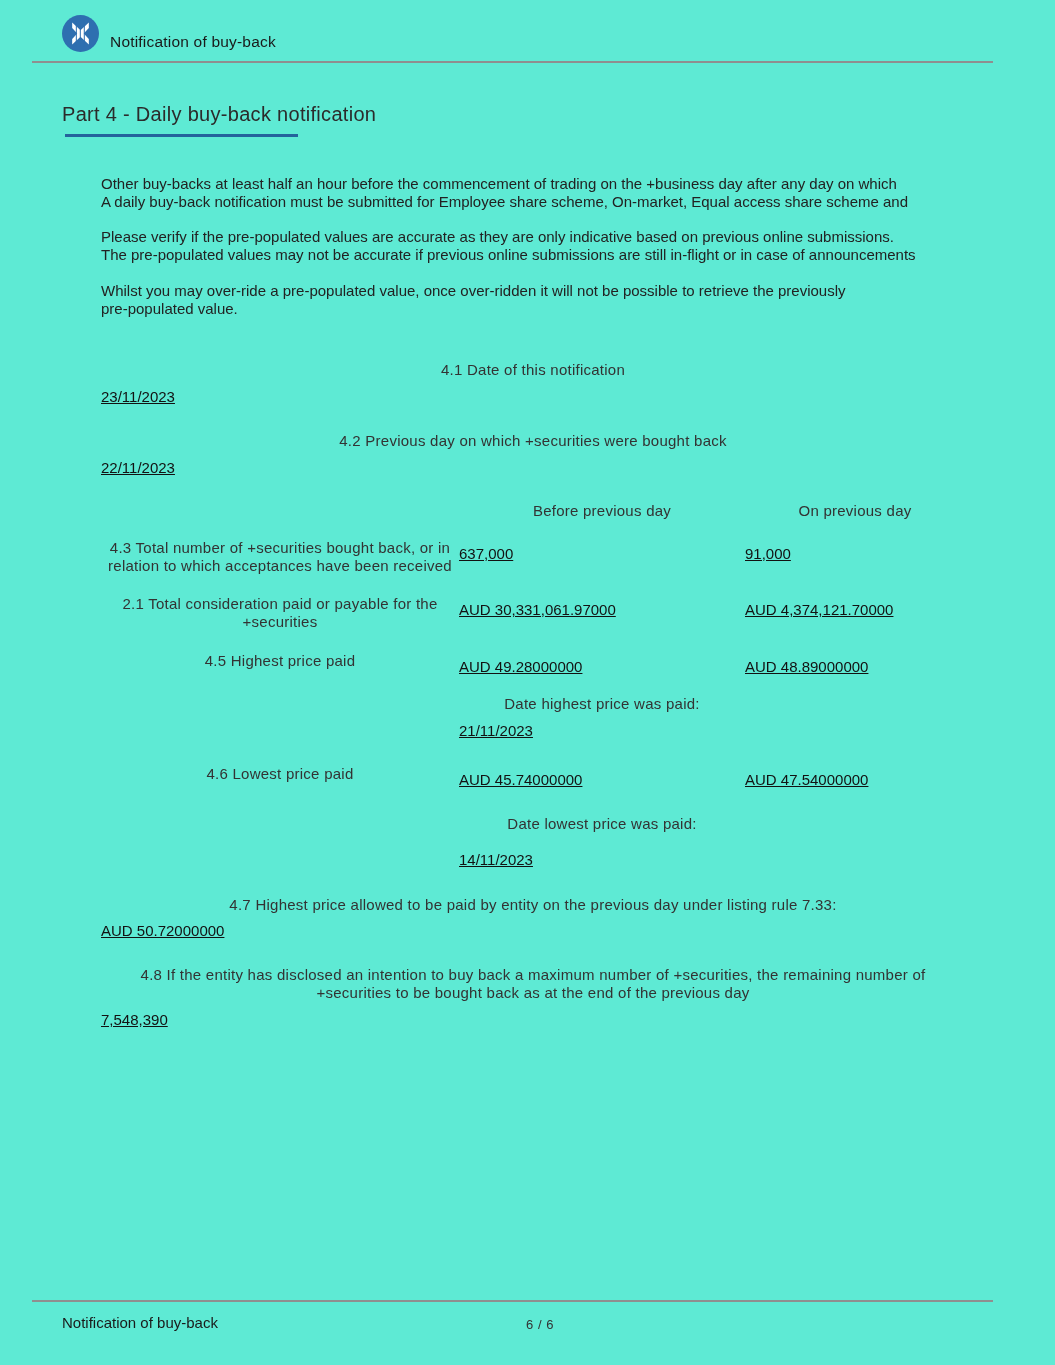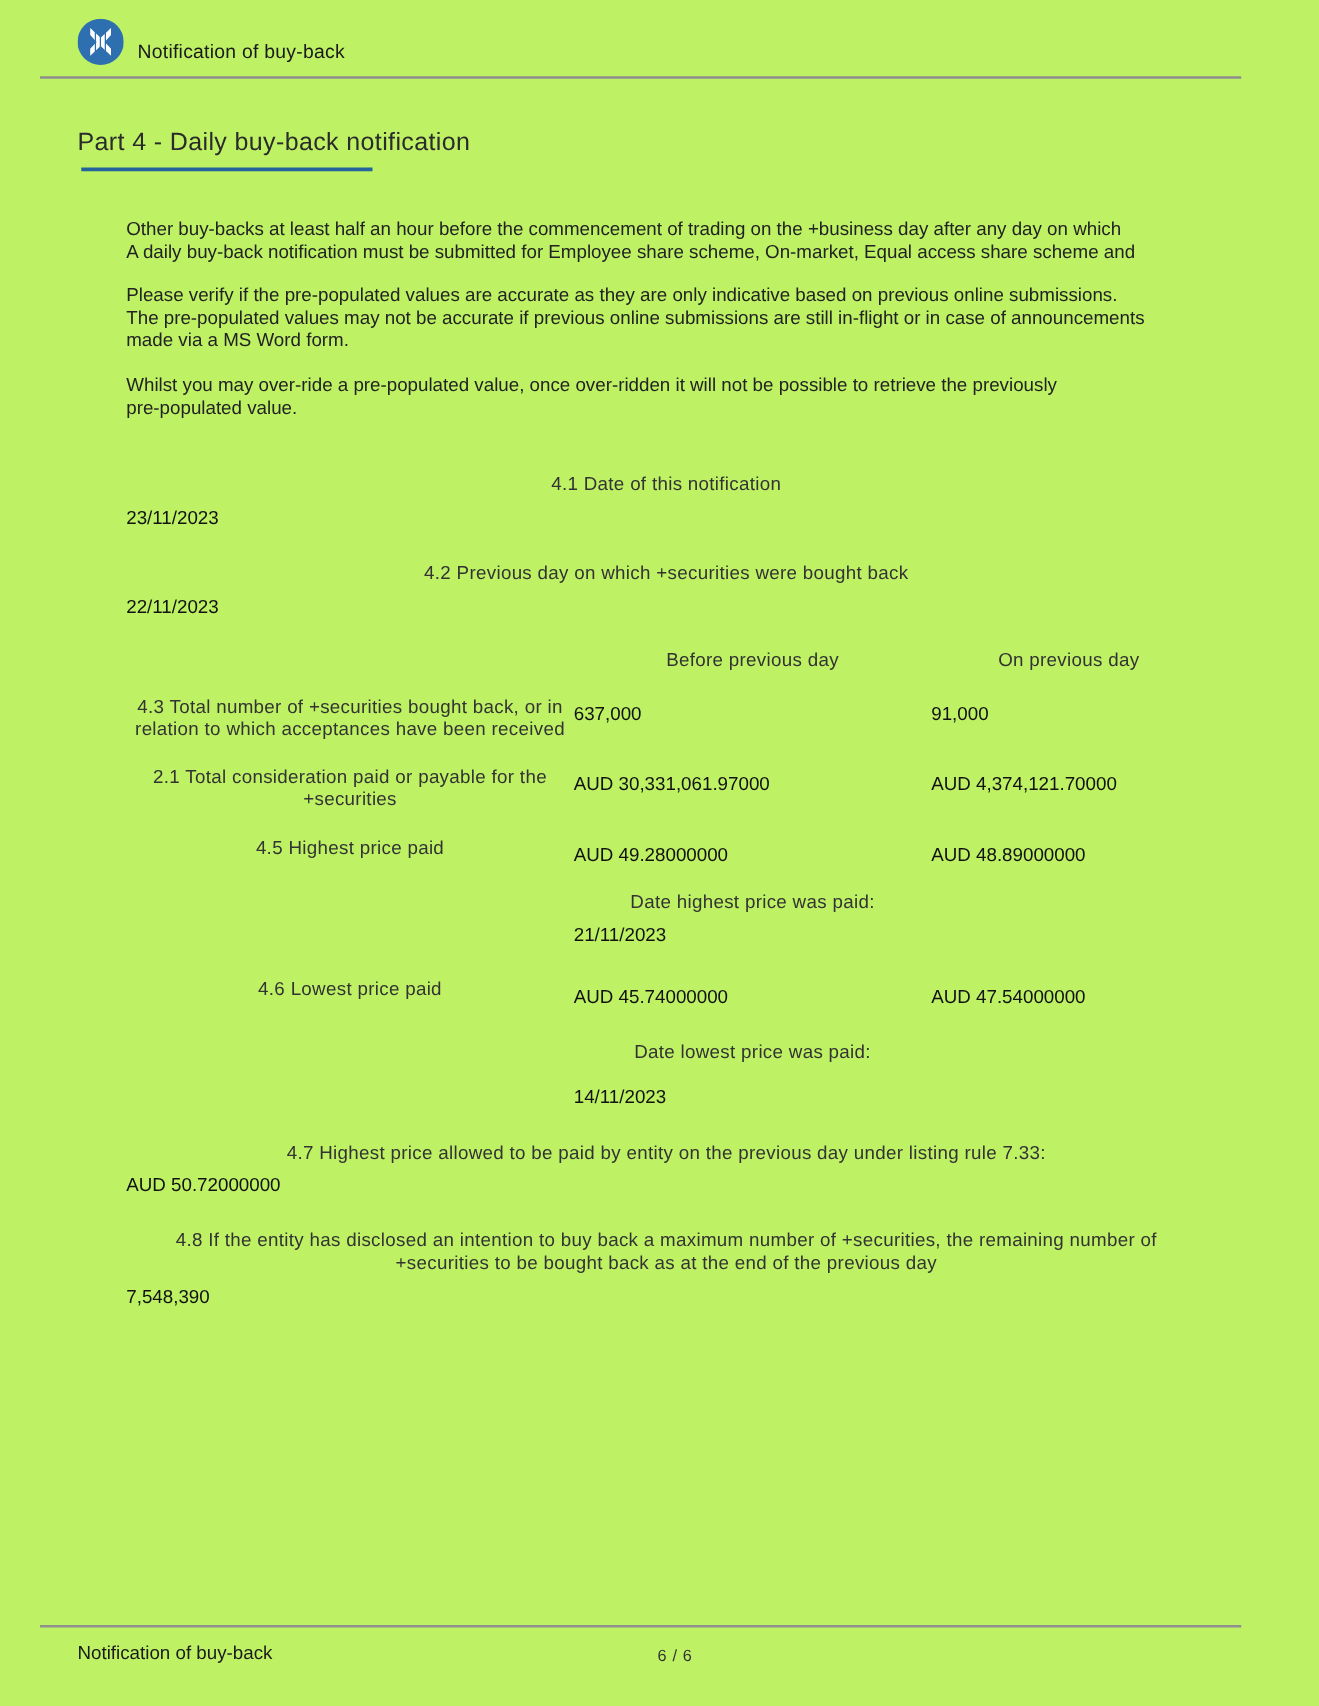--- a/index.html
+++ b/index.html
@@ -3,37 +3,37 @@
 <meta charset="utf-8">
 <style>
   :root{
     --accent-blue:#24639c;
     --logo-blue:#2e6fb0;
     --rule-gray:#8f8f8f;
   }
   *{margin:0;padding:0;box-sizing:border-box;}
   html,body{background:#ffffff;}
   body{font-family:"Liberation Sans","DejaVu Sans",sans-serif;color:#1f1f1f;}
-  .page{position:relative;width:1055px;height:1365px;background:#bef264;overflow:hidden;}
+  .page{position:relative;width:1055px;height:1365px;background:#5eead4;overflow:hidden;}
 
   
   .logo{position:absolute;left:62px;top:15px;width:37px;height:37px;}
   .header-title{position:absolute;left:110px;top:33px;font-size:15.5px;color:#1a1a1a;letter-spacing:.2px;white-space:pre;}
   .header-rule{position:absolute;left:32px;top:61px;width:961px;border-top:2px solid var(--rule-gray);}
 
   
   .part-heading{position:absolute;left:62px;top:103px;font-size:20px;color:#2b2b2b;letter-spacing:.3px;white-space:pre;}
   .part-underline{position:absolute;left:65px;top:134px;width:233px;height:3px;background:var(--accent-blue);}
 
   
   .content{position:absolute;left:101px;top:175px;width:864px;}
   .line{line-height:18px;white-space:pre;font-size:15px;}
   .para .line{color:#222;}
   .label{color:#333;letter-spacing:.25px;text-align:center;}
-  .value{color:#121212;}
+  .value{color:#121212;text-decoration:underline;}
   .p2{margin-top:17px;}
   .p3{margin-top:18px;}
 
   .field-q41{margin-top:43px;}
   .field-q42{margin-top:26px;}
   .gap9{margin-top:9px;}
   .gap8{margin-top:8px;}
 
   .trow{display:grid;grid-template-columns:358px 286px auto;align-items:start;}
   .thead{margin-top:25px;}
@@ -82,21 +82,20 @@
   <div class="content">
 
     <div class="para p1">
       <div class="line">Other buy-backs at least half an hour before the commencement of trading on the +business day after any day on which</div>
       <div class="line">A daily buy-back notification must be submitted for Employee share scheme, On-market, Equal access share scheme and</div>
     </div>
 
     <div class="para p2">
       <div class="line">Please verify if the pre-populated values are accurate as they are only indicative based on previous online submissions.</div>
       <div class="line">The pre-populated values may not be accurate if previous online submissions are still in-flight or in case of announcements</div>
-      <div class="line">made via a MS Word form.</div>
     </div>
 
     <div class="para p3">
       <div class="line">Whilst you may over-ride a pre-populated value, once over-ridden it will not be possible to retrieve the previously</div>
       <div class="line">pre-populated value.</div>
     </div>
 
     <div class="field-q41">
       <div class="line label">4.1 Date of this notification</div>
       <div class="line value gap9">23/11/2023</div>

